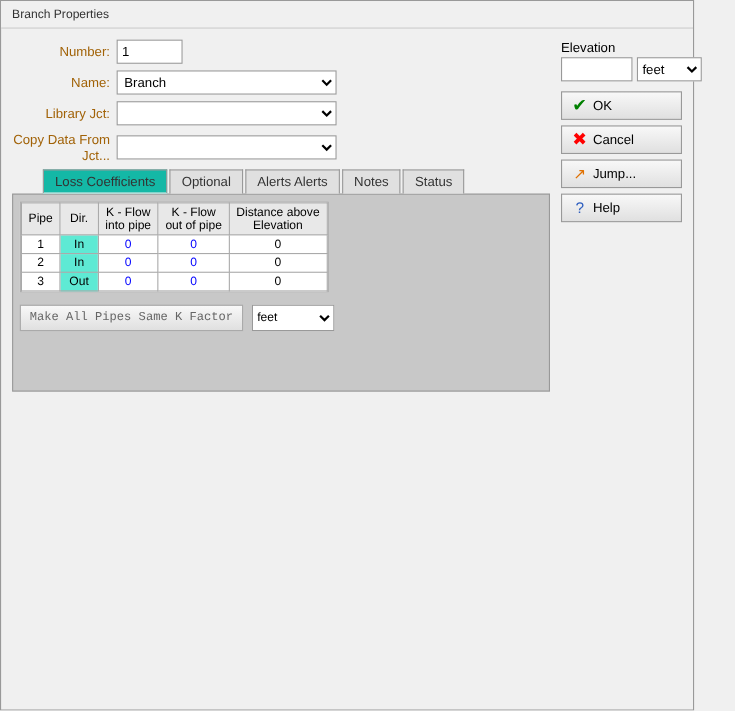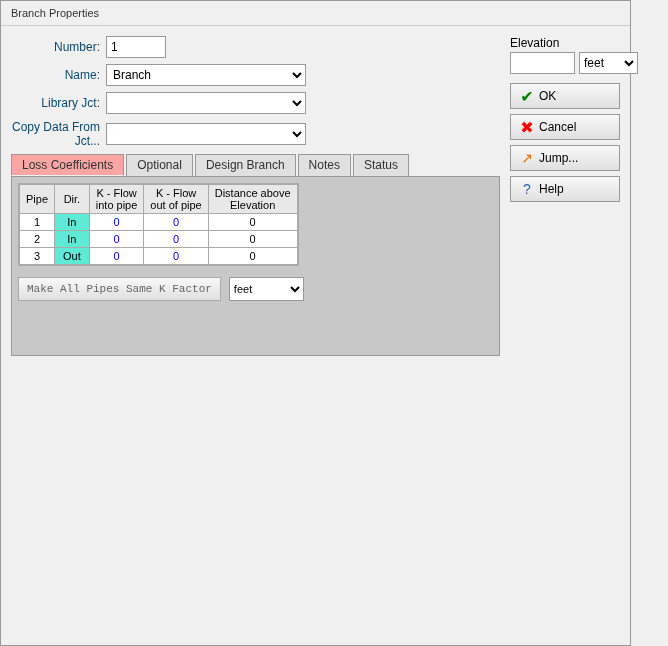--- a/index.html
+++ b/index.html
@@ -42,21 +42,21 @@
     .form-row {
       display: flex;
       align-items: center;
       margin-bottom: 6px;
     }
     .form-label {
       width: 95px;
       text-align: right;
       padding-right: 6px;
       font-size: 12px;
-      color: #0c4a6e;
+      color: #a16207;
     }
     .form-input {
       height: 22px;
       border: 1px solid #999;
       background: white;
       font-size: 12px;
       padding: 0 4px;
     }
     .form-input-short {
       width: 60px;
@@ -128,25 +128,26 @@
       padding: 3px 10px;
       border: 1px solid #999;
       border-bottom: none;
       background: #e0e0e0;
       cursor: pointer;
       font-size: 12px;
       color: #333;
       margin-right: 2px;
     }
     .tab.active {
-      background: #fca5a5;
+      background: #14b8a6;
       border-bottom: 1px solid #f0f0f0;
       font-weight: normal;
       position: relative;
       z-index: 1;
+      margin-left: 28px;
     }
     .tab-content {
       border: 1px solid #999;
       background: #c8c8c8;
       padding: 6px;
       min-height: 180px;
     }
 
     .table-wrapper {
       background: white;
@@ -244,21 +245,21 @@
         <span class="form-label">Copy Data From Jct...</span>
         <select class="form-select">
           <option></option>
         </select>
       </div>
 
       <div class="tabs-container">
         <div class="tabs">
           <div class="tab active">Loss Coefficients</div>
           <div class="tab">Optional</div>
-          <div class="tab">Design Branch</div>
+          <div class="tab">Alerts Alerts</div>
           <div class="tab">Notes</div>
           <div class="tab">Status</div>
         </div>
         <div class="tab-content">
           <div class="table-wrapper">
             <table>
               <thead>
                 <tr>
                   <th>Pipe</th>
                   <th>Dir.</th>

